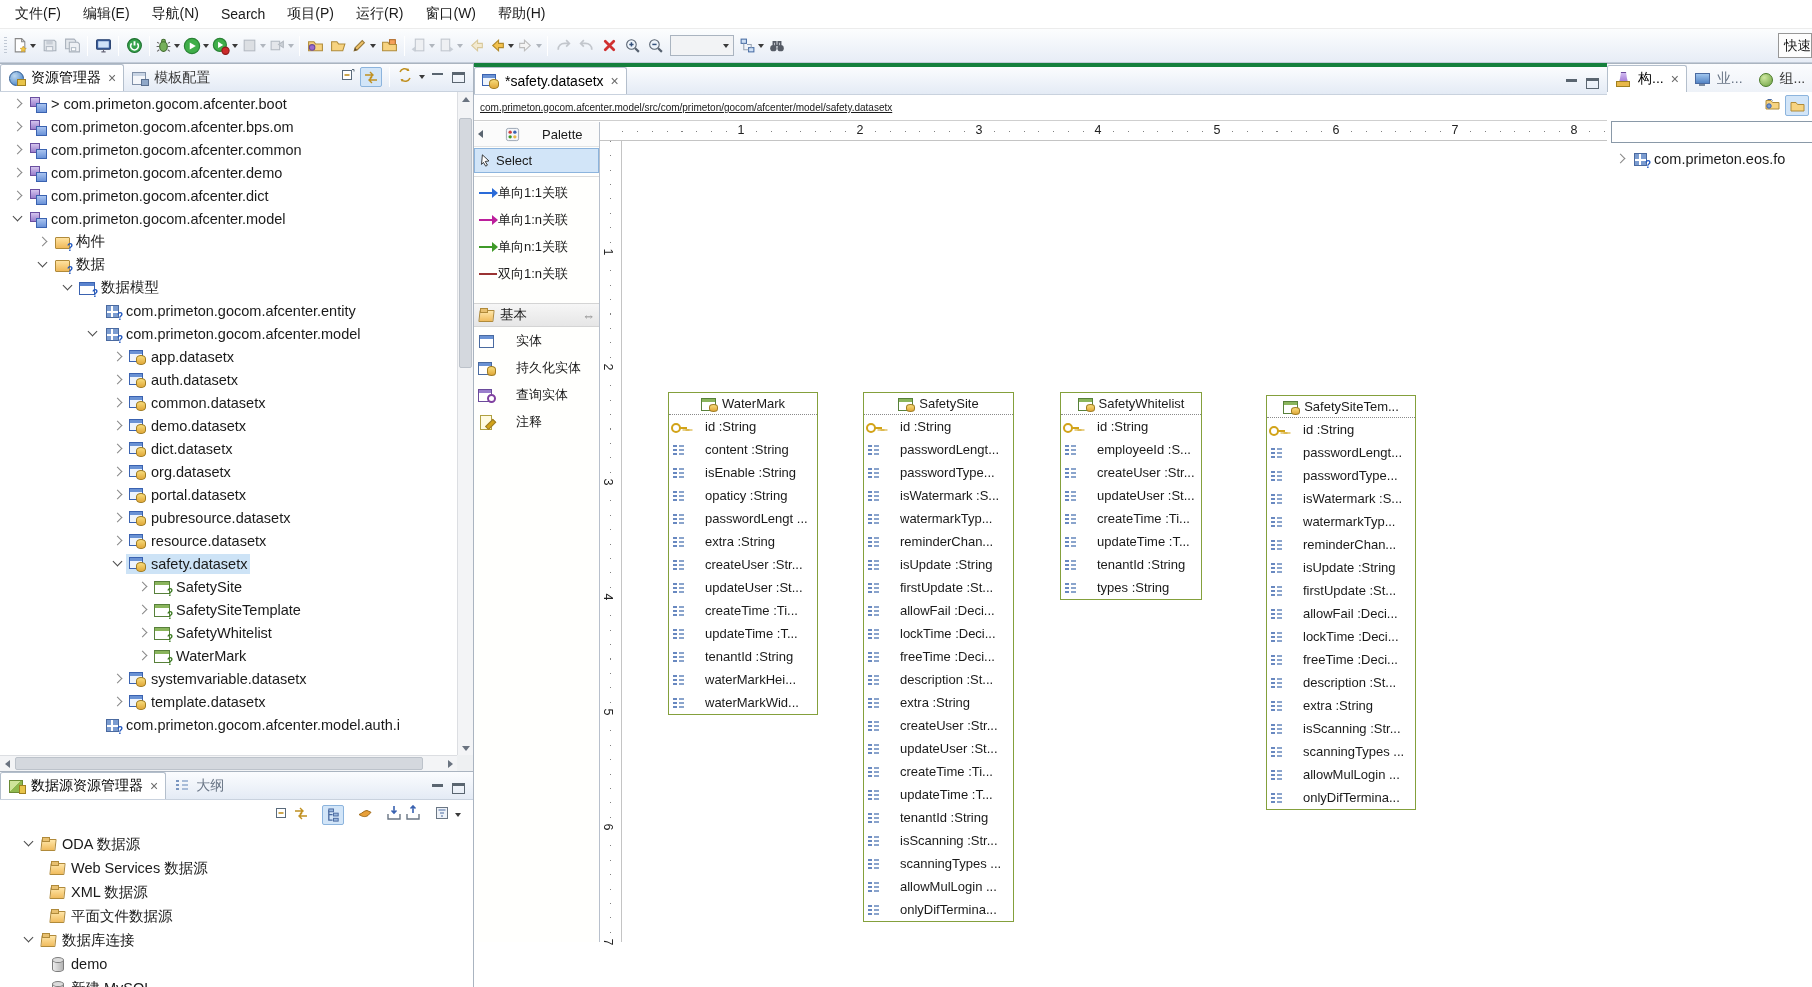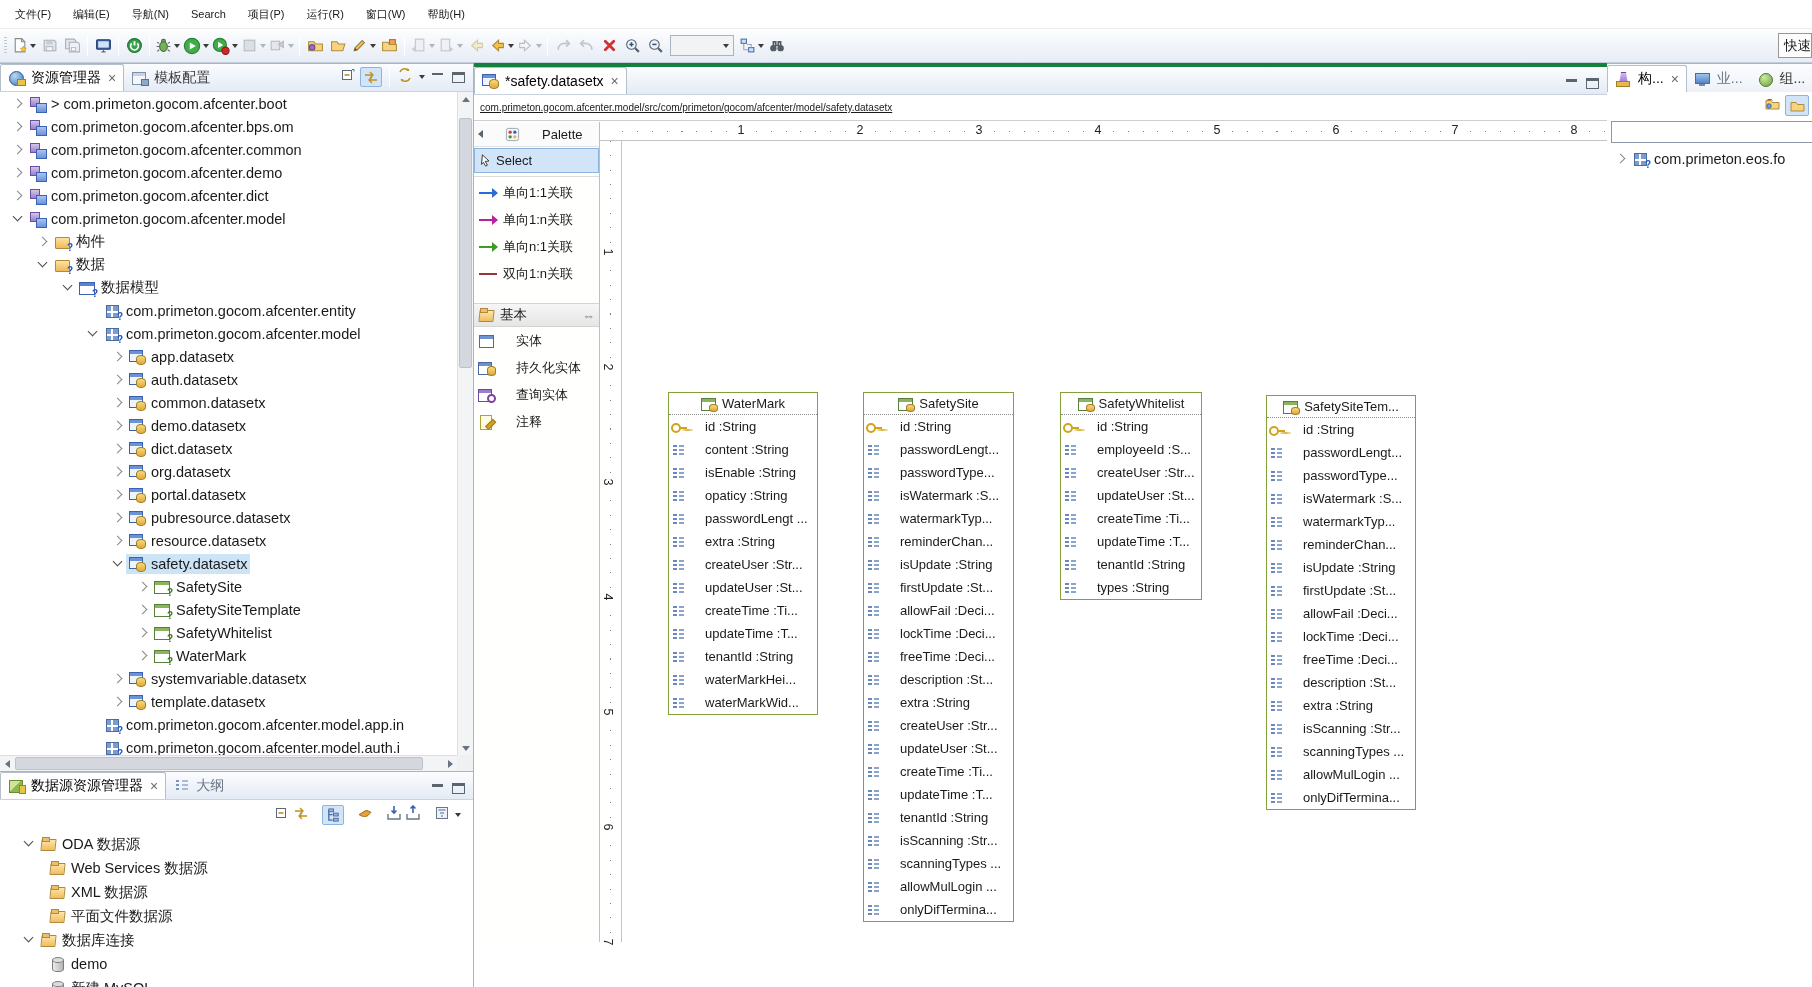--- a/index.html
+++ b/index.html
@@ -1,20 +1,20 @@
 <!DOCTYPE html>
 <html><head>
 <meta charset="utf-8">
 <style>
 *{box-sizing:border-box;margin:0;padding:0}
 html,body{width:1812px;height:987px;overflow:hidden}
 body{position:relative;font-family:"Liberation Sans","DejaVu Sans",sans-serif;background:#fff;color:#1a1a1a}
 
 
-#menubar{position:absolute;left:0;top:0;width:100%;height:29px;background:#fff;display:flex;align-items:center;padding-left:4px;font-size:11px;border-bottom:1px solid #ececec}
+#menubar{position:absolute;left:0;top:0;width:100%;height:29px;background:#fff;display:flex;align-items:center;padding-left:4px;font-size:14px;border-bottom:1px solid #ececec}
 .mitem{padding:0 11px;height:100%;display:flex;align-items:center;cursor:default}
 
 
 #toolbar{position:absolute;left:0;top:29px;width:100%;height:34px;background:linear-gradient(#fcfdfe,#e7edf6);border-bottom:1px solid #c3ccd9;display:flex;align-items:center;padding:0 2px;gap:1px}
 .tbtn{height:24px;min-width:22px;display:flex;align-items:center;justify-content:center;border-radius:2px;padding:0 1px}
 .tsep{width:1px;height:20px;background:#c6cdd8;margin:0 3px;border-right:1px solid #fff}
 .grip{width:3px;height:18px;margin:0 2px;background:repeating-linear-gradient(#c0c8d4 0 1px,transparent 1px 3px)}
 .dd{width:0;height:0;border-left:3.5px solid transparent;border-right:3.5px solid transparent;border-top:4px solid #3a3a3a;margin-left:2px}
 .dd.dis{border-top-color:#b0b6be}
 .tcombo{width:64px;height:21px;border:1px solid #aab4c0;background:#f2f3f5;display:flex;align-items:center;justify-content:flex-end;padding:0 4px;margin:0 3px;font-size:12px}
@@ -114,21 +114,21 @@
 
 #editor{left:474px;top:63px;width:1133px;height:879px;border-top:4px solid #15803d}
 .ebread{height:26px;border-bottom:1px solid #cfcfcf;display:flex;align-items:center;padding-left:6px;font-size:10px;background:#fff}
 .ebread span{text-decoration:underline}
 .ebody{position:absolute;left:0;top:55px;right:0;bottom:0}
 .palette{position:absolute;left:0;top:0;width:126px;bottom:0;border-right:1px solid #b8c0cc;background:#fffffd;font-size:13px}
 .pal-head{height:25px;display:flex;align-items:center;gap:22px;padding:0 4px;border-bottom:1px solid #e4e4e4;background:#fbfbfb}
 .pal-collapse{width:0;height:0;border-top:4px solid transparent;border-bottom:4px solid transparent;border-right:5px solid #5a6570}
 .pal-select{height:25px;display:flex;align-items:center;gap:4px;padding:0 3px;background:#d2e5f8;border:1px solid #8cb4dd;margin-top:1px}
 .pal-sep{height:1px;background:#dcdcdc;margin:3px 0 2px}
-.pal-tool{height:27px;display:flex;align-items:center;gap:5px;padding-left:5px}
+.pal-tool{height:27px;display:flex;align-items:center;padding-left:5px}
 .tool-ic{width:19px;height:11px;position:relative;flex:none}
 .tool-ic::before{content:"";position:absolute;left:0;top:4.5px;width:13px;height:2px;background:currentColor}
 .tool-ic::after{content:"";position:absolute;right:0;top:0.5px;width:0;height:0;border-left:6px solid currentColor;border-top:5px solid transparent;border-bottom:5px solid transparent}
 .i-arr-blue{color:#2a6bd8}.i-arr-mag{color:#bc1f9c}.i-arr-green{color:#3f9a28}
 .i-line-red{color:#9a3333}.i-line-red::after{display:none}.i-line-red::before{width:18px}
 .pal-section{height:24px;margin-top:16px;background:linear-gradient(#f6f6f6,#e6e6e6);border-top:1px solid #d4d4d4;border-bottom:1px solid #d4d4d4;display:flex;align-items:center;gap:4px;padding:0 4px;font-size:13.5px}
 .pal-pin{margin-left:auto;color:#7a7a7a;font-size:13px}
 .pal-item{height:27px;display:flex;align-items:center;gap:20px;padding-left:4px}
 .corner{position:absolute;left:126px;top:0;width:22px;height:19px;border-bottom:1px solid #c4c4c4;background:#fff}
 .hruler{position:absolute;left:148px;right:0;top:0;height:19px;border-bottom:1px solid #c4c4c4;background:#fff;font-size:12.5px;color:#222}
@@ -569,27 +569,20 @@
         <span class="tin">
           <span class="tic i-dsx"></span>
           <span>systemvariable.datasetx</span>
         </span>
       </div>
       <div class="trow lv4">
         <span class="exp exp-c"></span>
         <span class="tin">
           <span class="tic i-dsx"></span>
           <span>template.datasetx</span>
-        </span>
-      </div>
-      <div class="trow lv3">
-        <span class="exp exp-n"></span>
-        <span class="tin">
-          <span class="tic i-pkgq"></span>
-          <span>com.primeton.gocom.afcenter.model.app.in</span>
         </span>
       </div>
       <div class="trow lv3">
         <span class="exp exp-n"></span>
         <span class="tin">
           <span class="tic i-pkgq"></span>
           <span>com.primeton.gocom.afcenter.model.auth.i</span>
         </span>
       </div>
     </div>

